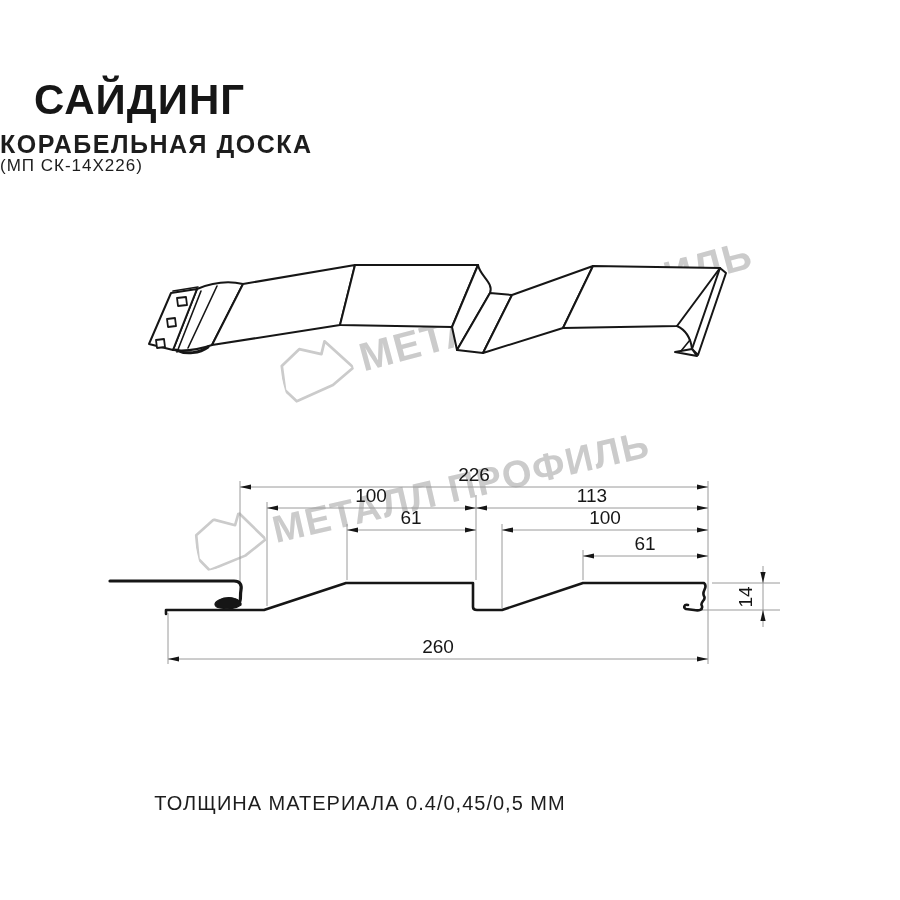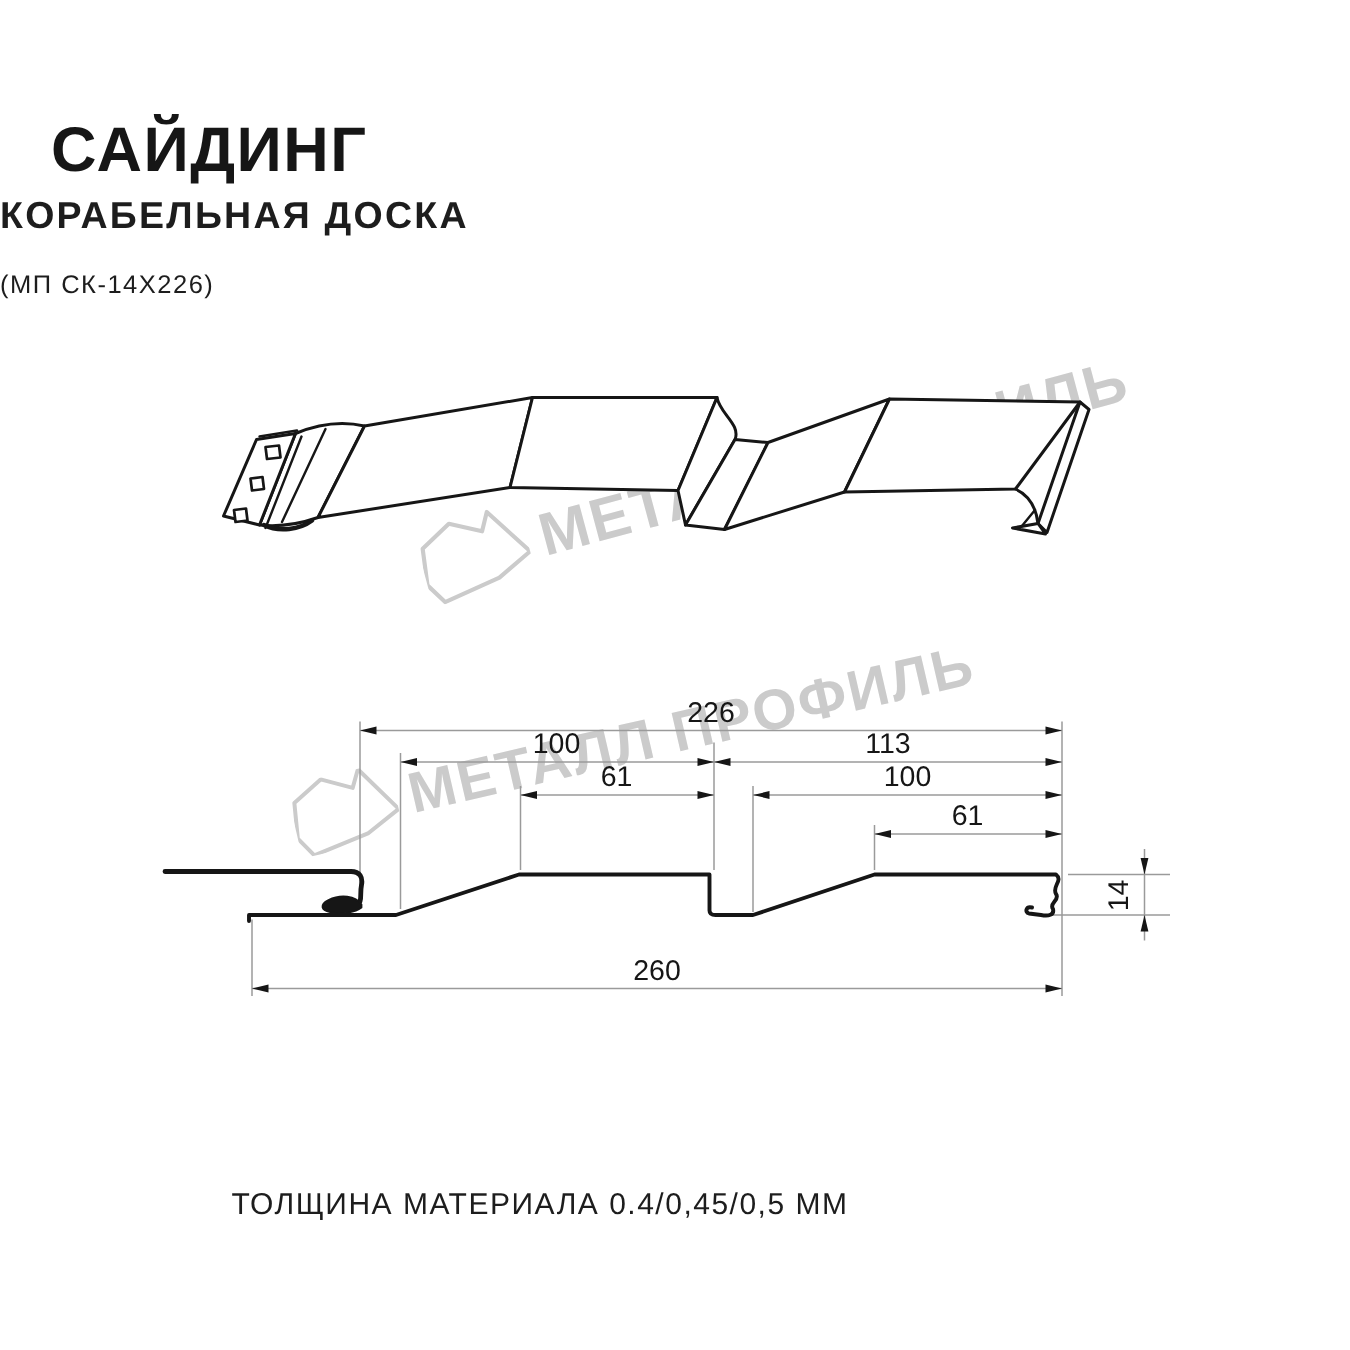--- a/index.html
+++ b/index.html
@@ -3,21 +3,21 @@
 <meta charset="utf-8">
 <style>
   html,body{margin:0;padding:0;background:#fff;}
   .canvas{position:relative;width:900px;height:900px;background:#ffffff;overflow:hidden;
           font-family:"Liberation Sans",sans-serif;color:#161616;}
   .title{position:absolute;left:0;top:76px;width:900px;font-size:42px;font-weight:bold;
          letter-spacing:1px;color:#161616;margin-left:34px;}
   .subtitle{position:absolute;left:0;top:130px;width:900px;font-size:25px;font-weight:bold;
             letter-spacing:1.5px;color:#1d1d1d;}
   .pcode{position:absolute;left:0;top:156px;width:900px;font-size:17px;font-weight:500;
-         letter-spacing:1px;color:#1d1d1d;margin-top:24px;}
+         letter-spacing:1px;color:#1d1d1d;}
   
   .wm{position:absolute;display:flex;align-items:center;gap:9px;z-index:0;
       color:#cbcbcb;font-weight:bold;white-space:nowrap;transform-origin:0 50%;}
   .wm .wmtxt{letter-spacing:1.5px;}
   .wm1{left:282px;top:348px;height:62px;transform:rotate(-15deg);font-size:40px;}
   .wm2{left:196px;top:520px;height:56px;transform:rotate(-13deg);font-size:38px;}
   .wmlogo{flex:0 0 auto;}
   
   .svg3d{position:absolute;left:130px;top:240px;width:660px;height:170px;z-index:1;}
   .svgdim{position:absolute;left:90px;top:440px;width:720px;height:240px;z-index:1;}

